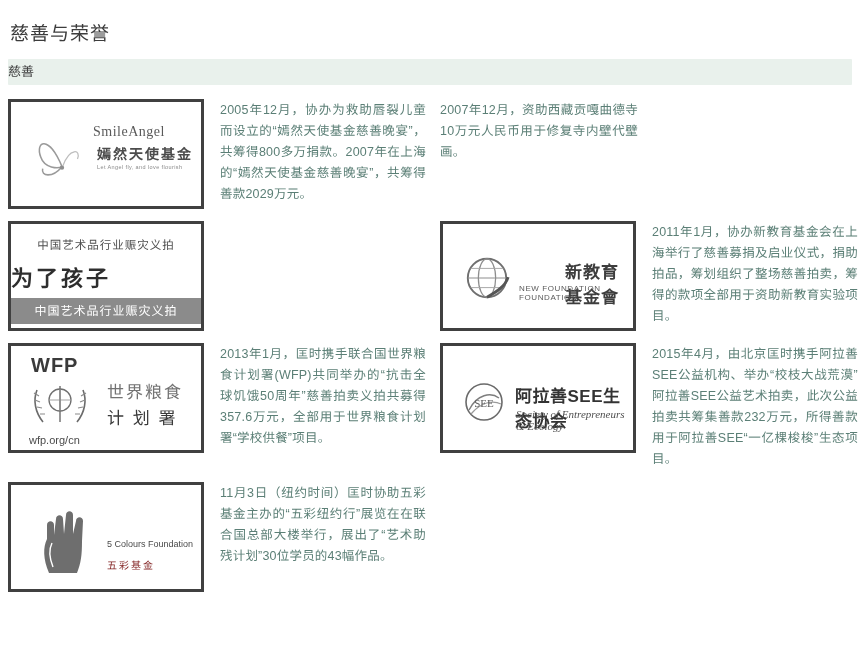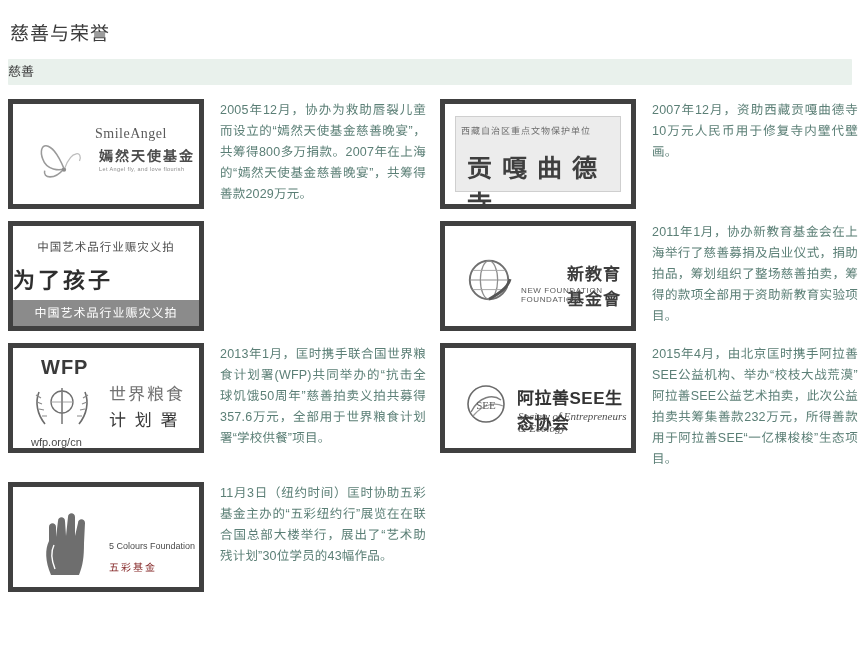--- a/index.html
+++ b/index.html
@@ -47,21 +47,21 @@
   }
   .entry {
     display: grid;
     grid-template-columns: 198px 1fr;
     column-gap: 14px;
     align-items: start;
   }
   .thumb {
     width: 196px;
     height: 110px;
-    border: 5px solid #404040;
+    border: 3px solid #404040;
     background: #ffffff;
     box-sizing: border-box;
     position: relative;
     overflow: hidden;
   }
   .entry-text {
     font-size: 12.5px;
     line-height: 21px;
     color: #5b7f76;
     letter-spacing: 0.2px;
@@ -197,21 +197,21 @@
     left: 76px;
     top: 60px;
     font-size: 8px;
     color: #5a5a5a;
     letter-spacing: 0.6px;
   }
 
   
   .wfp-word {
     position: absolute;
-    left: 28px;
+    left: 20px;
     top: 8px;
     font-size: 20px;
     font-weight: bold;
     color: #3a3a3a;
     letter-spacing: 1px;
   }
   .wfp-emblem {
     position: absolute;
     left: 14px;
     top: 32px;
@@ -317,27 +317,20 @@
           </svg>
           <div class="sa-title">SmileAngel</div>
           <div class="sa-cn">嫣然天使基金</div>
           <div class="sa-sub">Let Angel fly, and love flourish</div>
         </div>
       </div>
       <div class="entry-text">2005年12月，协办为救助唇裂儿童而设立的“嫣然天使基金慈善晚宴”，共筹得800多万捐款。2007年在上海的“嫣然天使基金慈善晚宴”，共筹得善款2029万元。</div>
     </div>
 
     <div class="entry">
-      <div class="thumb">
-        <div class="art">
-          <div class="tp-frame"></div>
-          <div class="tp-small">西藏自治区重点文物保护单位</div>
-          <div class="tp-big">贡嘎曲德寺</div>
-        </div>
-      </div>
       <div class="entry-text">2007年12月，资助西藏贡嘎曲德寺10万元人民币用于修复寺内壁代壁画。</div>
     </div>
 
     <div class="entry">
       <div class="thumb">
         <div class="art">
           <div class="wl-line1">中国艺术品行业赈灾义拍</div>
           <div class="wl-line2">为了孩子</div>
           <div class="wl-band">中国艺术品行业赈灾义拍</div>
         </div>

